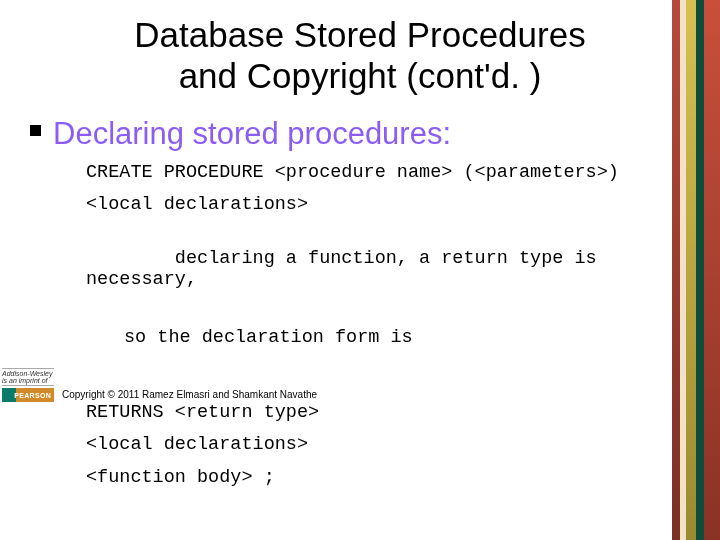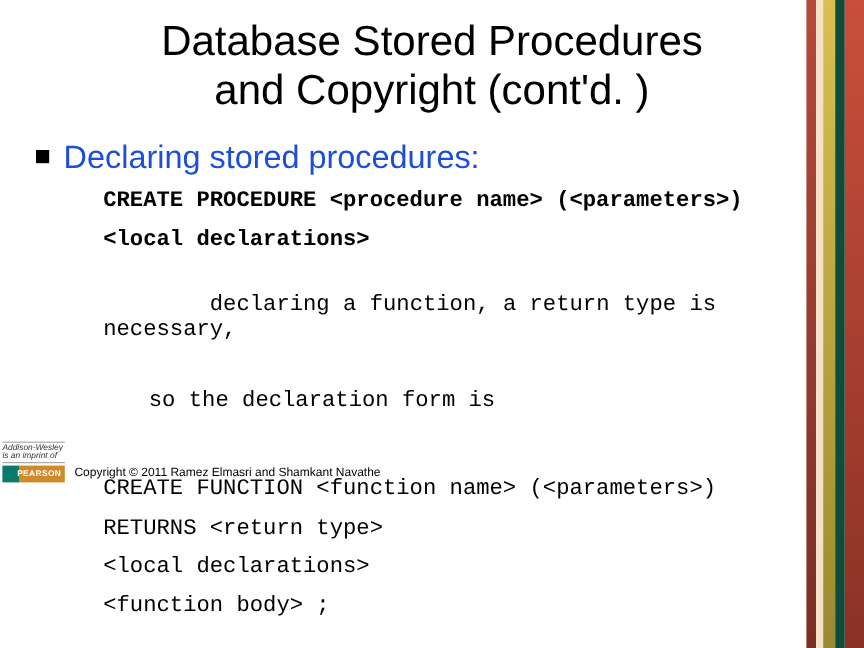--- a/index.html
+++ b/index.html
@@ -33,37 +33,37 @@
   }
   .bullet-square {
     width: 11px;
     height: 11px;
     background: #000;
     margin-top: 10px;
     margin-right: 12px;
     flex-shrink: 0;
   }
   .bullet-text {
-    font-size: 27px;
-    color: #1d4ed8;
+    font-size: 31px;
+    color: #8b5cf6;
     line-height: 1.2;
   }
   .code-block {
     margin-left: 56px;
     margin-top: 6px;
   }
   .code-line {
     font-family: "Courier New", Courier, monospace;
     font-size: 18.5px;
     color: #000;
     line-height: 1.15;
     margin-bottom: 11px;
     white-space: pre-wrap;
   }
-  .code-line.bold { font-weight: bold; }
+  .code-line.bold { font-weight: normal; }
   .code-line .indent { padding-left: 38px; display: block; margin-top: 16px; }
   .side-art {
     position: absolute;
     right: 0;
     top: 0;
     width: 48px;
     height: 540px;
     display: flex;
   }
   .stripe { height: 100%; }
@@ -144,21 +144,20 @@
       <div class="bullet-text">Declaring stored procedures:</div>
     </div>
 
     <div class="code-block">
       <div class="code-line bold">CREATE PROCEDURE &lt;procedure name&gt; (&lt;parameters&gt;)</div>
       <div class="code-line bold">&lt;local declarations&gt;</div>
       <div class="code-line">
         <span>declaring a function, a return type is necessary,</span>
         <span class="indent">so the declaration form is</span>
       </div>
-      <div class="code-line">CREATE FUNCTION &lt;function name&gt; (&lt;parameters&gt;)</div>
       <div class="code-line">RETURNS &lt;return type&gt;</div>
       <div class="code-line">&lt;local declarations&gt;</div>
       <div class="code-line">&lt;function body&gt; ;</div>
     </div>
   </div>
 
   <div class="side-art">
     <div class="stripe s1"></div>
     <div class="stripe s2"></div>
     <div class="stripe s3"></div>

